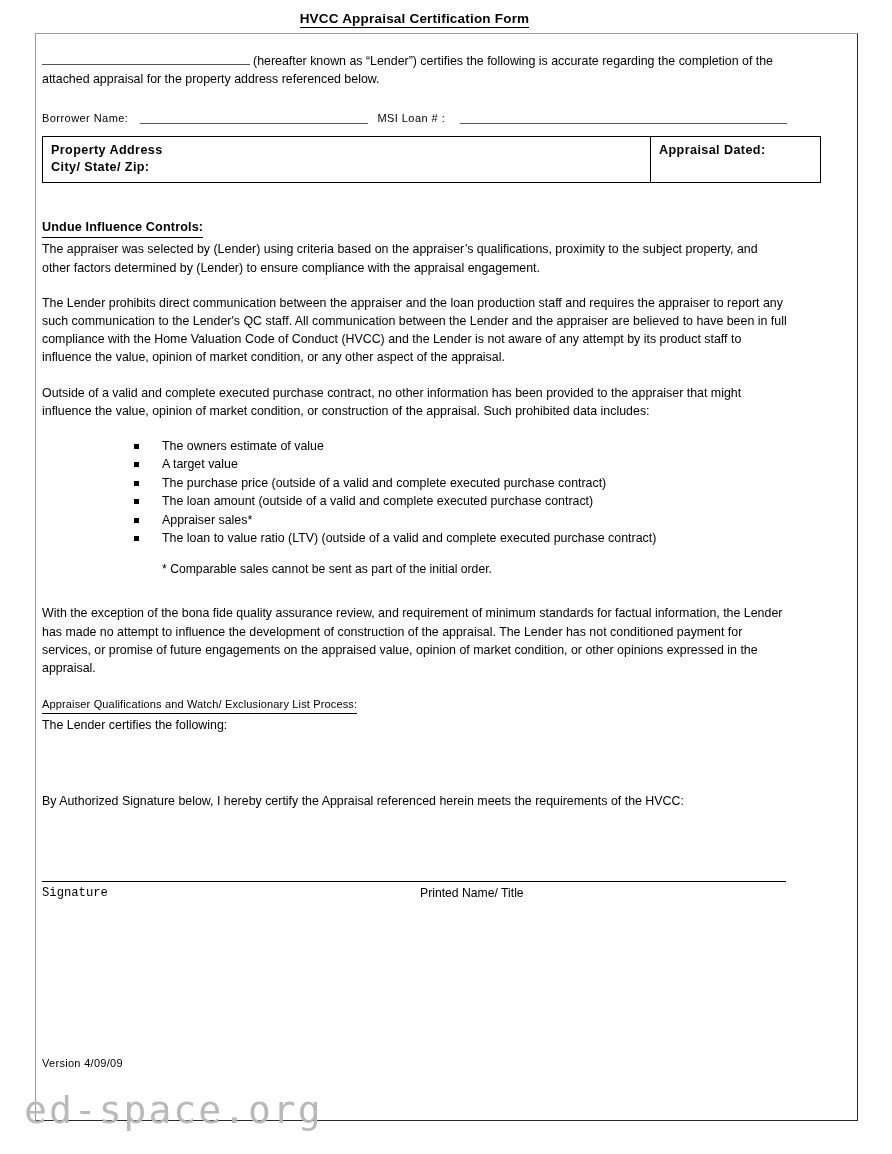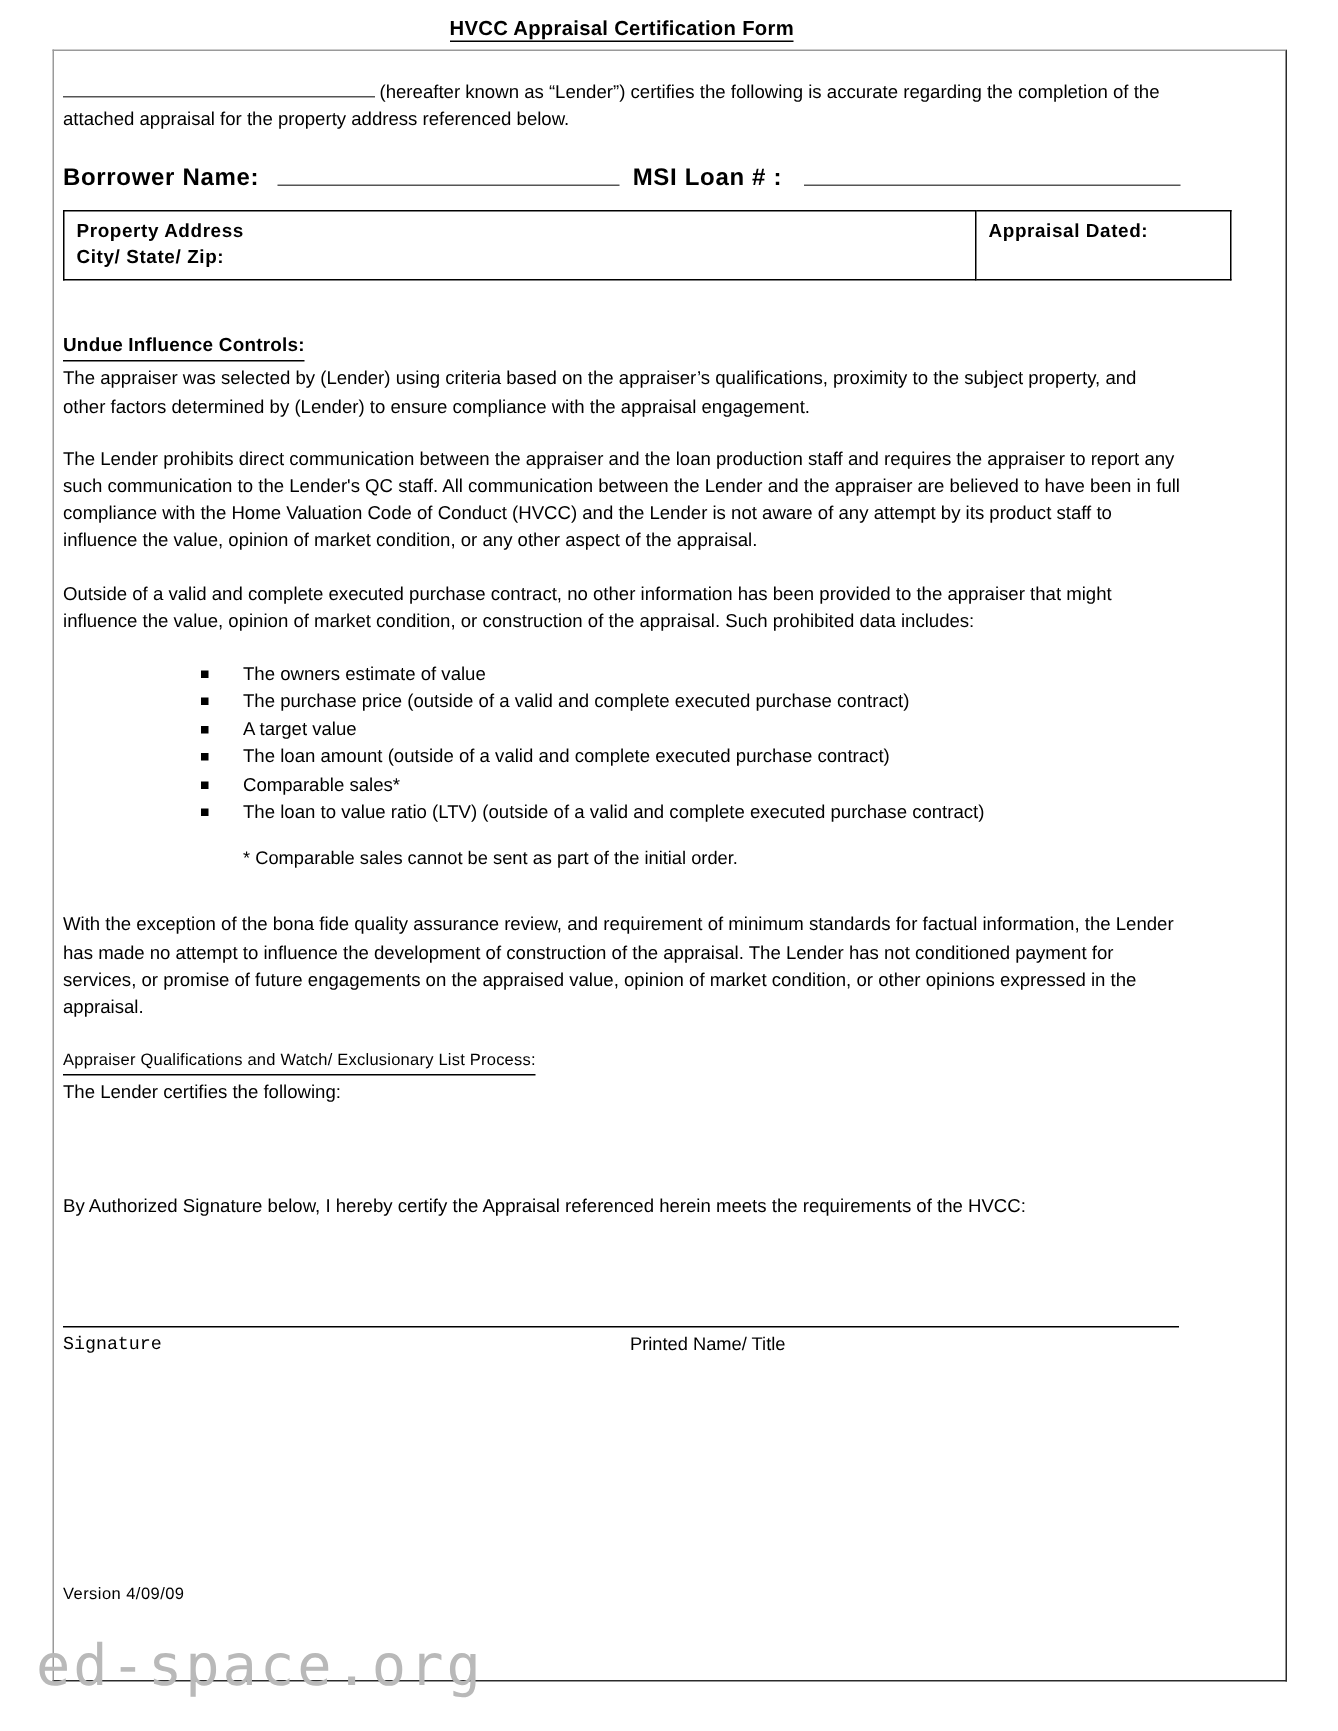--- a/index.html
+++ b/index.html
@@ -63,23 +63,24 @@
     width: 208px;
     border-bottom: 1.2px solid #555;
     height: 11px;
     vertical-align: baseline;
     margin-right: 3px;
   }
 
   
   .field-row {
     display: flex;
+    align-items: flex-end;
     margin: 22px 0 12px 0;
-    font-size: 16px;
-    font-weight: bold;
+    font-size: 11px;
+    font-weight: normal;
     letter-spacing: 0.45px;
   }
   .field-row .flabel { white-space: nowrap; }
   .rule-short {
     width: 228px;
     border-bottom: 1.2px solid #555;
     height: 13px;
     margin-left: 12px;
     margin-right: 0;
   }
@@ -232,24 +233,24 @@
     </table>
 
   <div class="section-block">
     <h2 class="section-head">Undue Influence Controls:</h2>
     <p class="para" style="margin-top:2px">The appraiser was selected by (Lender) using criteria based on the appraiser’s qualifications, proximity to the subject property, and other factors determined by (Lender) to ensure compliance with the appraisal engagement.</p>
     <p class="para">The Lender prohibits direct communication between the appraiser and the loan production staff and requires the appraiser to report any such communication to the Lender's QC staff. All communication between the Lender and the appraiser are believed to have been in full compliance with the Home Valuation Code of Conduct (HVCC) and the Lender is not aware of any attempt by its product staff to influence the value, opinion of market condition, or any other aspect of the appraisal.</p>
     <p class="para">Outside of a valid and complete executed purchase contract, no other information has been provided to the appraiser that might influence the value, opinion of market condition, or construction of the appraisal.  Such prohibited data includes:</p>
 
     <ul class="sq-list">
       <li>The owners estimate of value</li>
+      <li>A target value</li>
       <li>The purchase price (outside of a valid and complete executed purchase contract)</li>
-      <li>A target value</li>
       <li>The loan amount (outside of a valid and complete executed purchase contract)</li>
-      <li>Comparable sales*</li>
+      <li>Appraiser sales*</li>
       <li>The loan to value ratio (LTV) (outside of a valid and complete executed purchase contract)</li>
     </ul>
 
     <div class="footnote">* Comparable sales cannot be sent as part of the initial order.</div>
 
     <p class="para" style="margin-top:28px">With the exception of the bona fide quality assurance review, and requirement of minimum standards for factual information, the Lender has made no attempt to influence the development of construction of the appraisal.  The Lender has not conditioned payment for services, or promise of future engagements on the appraised value, opinion of market condition, or other opinions expressed in the appraisal.</p>
   </div>
 
   <div class="section-block second" style="margin-top:14px">
     <h2 class="section-head plain">Appraiser Qualifications and Watch/ Exclusionary List Process:</h2>

